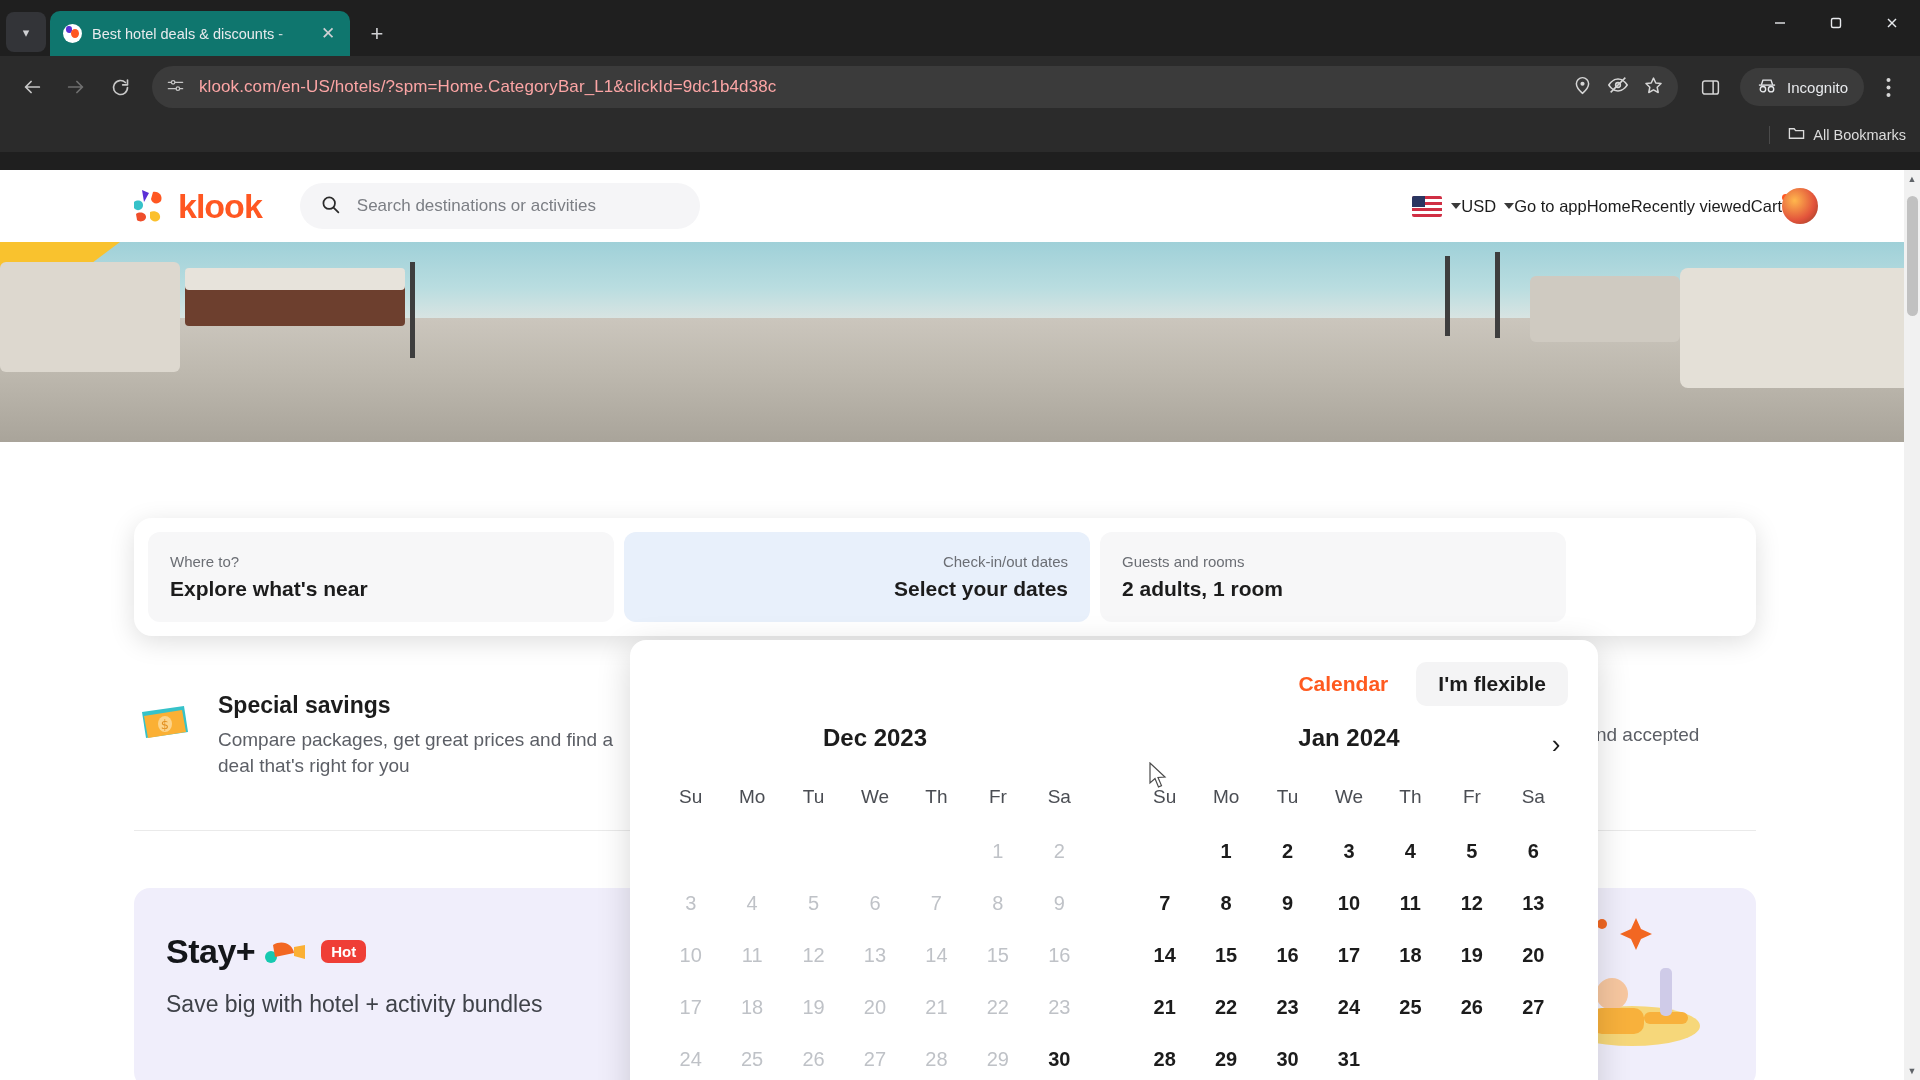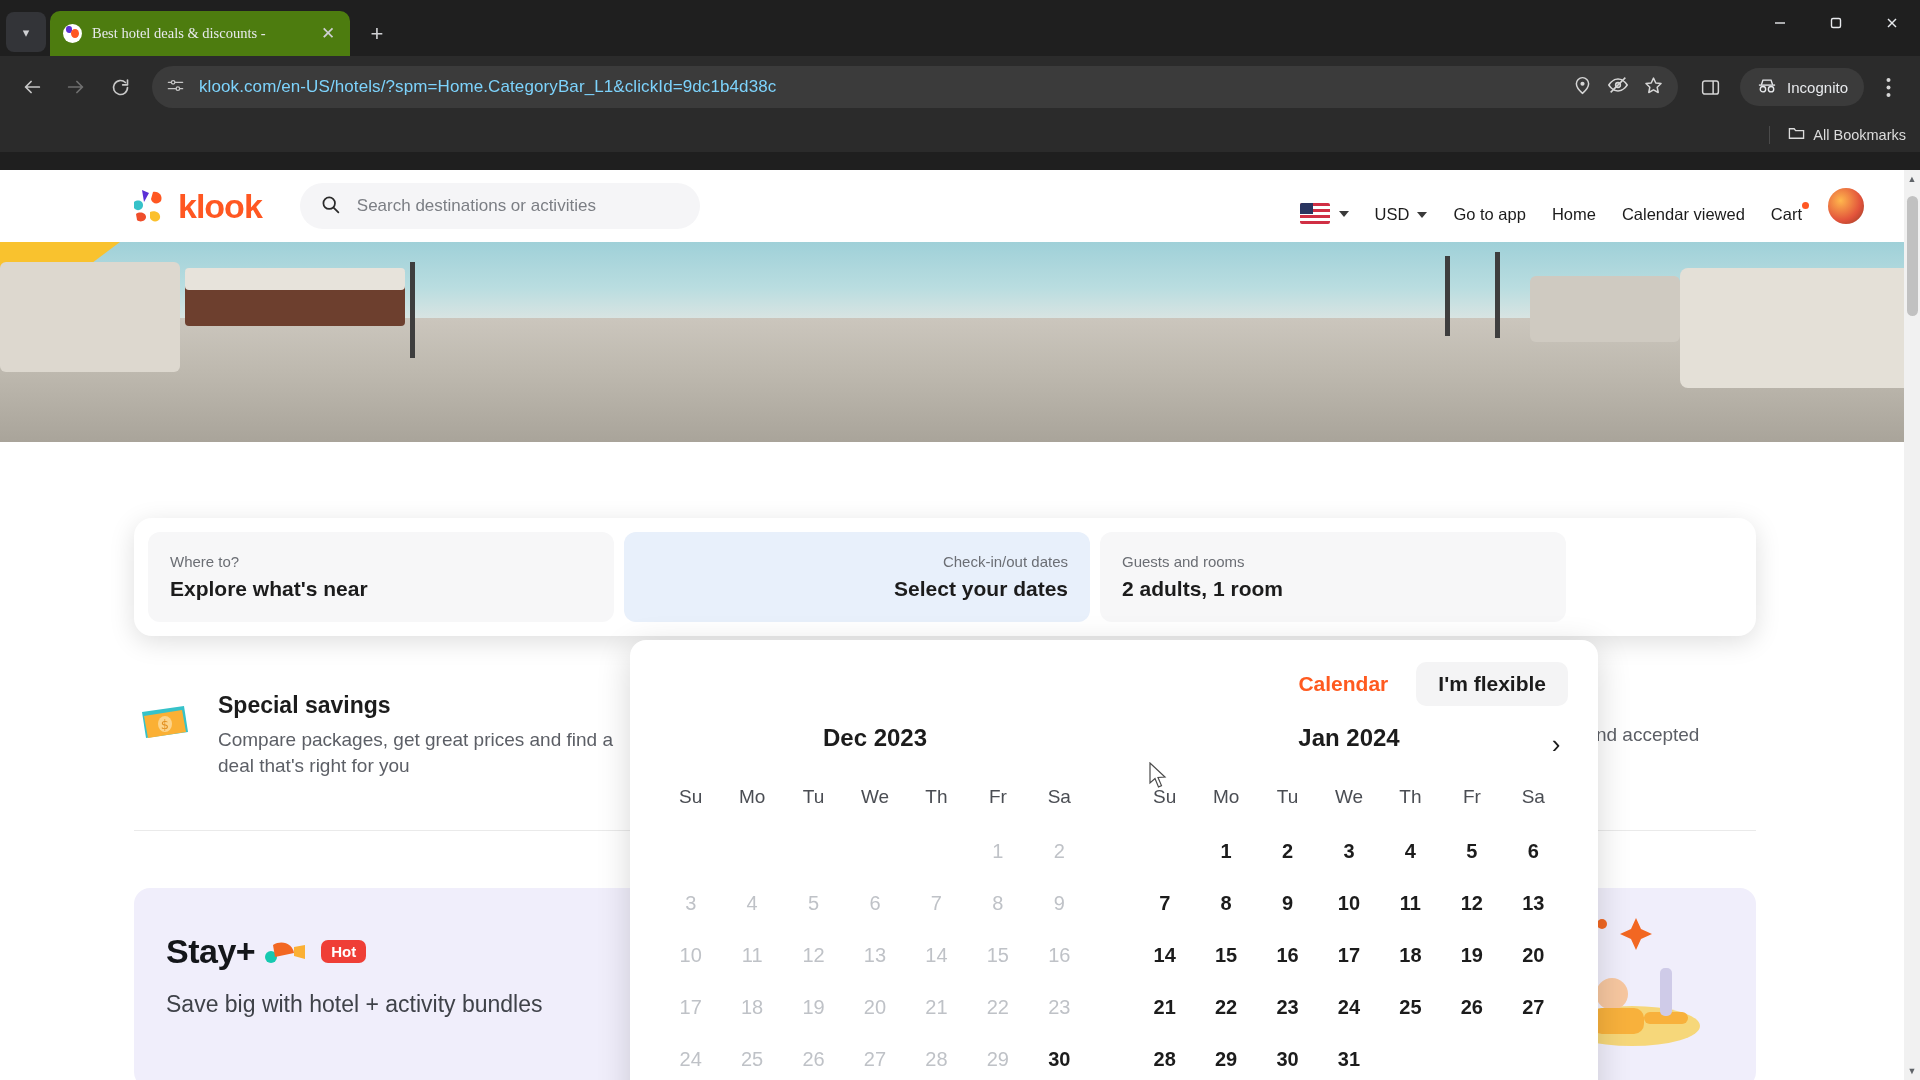--- a/index.html
+++ b/index.html
@@ -17,24 +17,23 @@
     height: 56px; background: #1f1f1f;
     display: flex; align-items: flex-end; padding-left: 6px; position: relative;
   }
   .tablist-btn {
     width: 40px; height: 40px; margin-bottom: 4px; margin-right: 4px;
     border-radius: 8px; background: #333438;
     display: flex; align-items: center; justify-content: center;
     color: #cfd0d3; font-size: 13px;
   }
   .tab {
-    height: 45px; width: 300px; background: #4d7c0f; border-radius: 10px 10px 0 0;
+    height: 45px; width: 300px; background: #0f766e; border-radius: 10px 10px 0 0;
     display: flex; align-items: center; padding: 0 10px 0 13px; gap: 10px;
     position: relative;
-    font-family: Liberation Serif, serif;
   }
   .tab-favicon {
     width: 19px; height: 19px; border-radius: 50%;
     background: #ffffff; position: relative; flex: 0 0 auto;
     overflow: hidden;
   }
   .tab-favicon::before {
     content: ""; position: absolute; left: 3px; top: 2px; width: 6px; height: 7px;
     background: #5b2fd6; border-radius: 50% 50% 40% 60%;
   }
@@ -71,21 +70,21 @@
     display: flex; align-items: center; justify-content: center; color: #c7c7c7;
     flex: 0 0 auto;
   }
   .tb-icon.dim { color: #6f6f6f; }
   .omnibox {
     flex: 1; height: 42px; background: #3b3b3b; border-radius: 21px;
     display: flex; align-items: center; padding: 0 14px 0 14px; gap: 14px;
     margin: 0 8px; min-width: 0;
   }
   .omni-url {
-    color: #7dd3fc; font-size: 17px; white-space: nowrap; overflow: hidden;
+    color: #fca5a5; font-size: 17px; white-space: nowrap; overflow: hidden;
     flex: 1; letter-spacing: 0.1px;
   }
   .omni-right { display: flex; align-items: center; gap: 14px; }
   .incognito-pill {
     height: 38px; border-radius: 19px; background: #3b3b3b;
     display: flex; align-items: center; gap: 9px; padding: 0 16px;
     color: #e8eaed; font-size: 15px; margin-left: 6px; flex: 0 0 auto;
   }
 
   .bookmarkbar {
@@ -120,21 +119,21 @@
   }
   .logo { display: flex; align-items: center; gap: 6px; }
   .logo-mark { width: 44px; height: 40px; position: relative; }
   .logo-text { font-size: 34px; font-weight: 700; color: #ff5722; letter-spacing: -1px; }
   .searchbox {
     width: 400px; height: 46px; background: #f5f5f7; border-radius: 23px;
     display: flex; align-items: center; gap: 16px; padding: 0 20px; margin-left: 14px;
   }
   .searchbox .ph { color: #7b7e84; font-size: 17px; }
   .hdr-right {
-    margin-left: auto; display: flex; align-items: flex-end; gap: 26px; padding-right: 56px;
+    margin-left: auto; display: flex; align-items: center; padding-right: 102px;
   }
   .hdr-link { color: #1c1c1c; font-size: 16.5px; white-space: nowrap; }
   .flag {
     width: 30px; height: 21px; border-radius: 2px; overflow: hidden; position: relative;
     background: #ffffff; display: inline-block;
   }
   .flag .stripes { position: absolute; inset: 0;
     background: repeating-linear-gradient(#d02f44 0 3px, #fff 3px 6px); }
   .flag .canton { position: absolute; left: 0; top: 0; width: 13px; height: 11px; background: #2a3560; }
   .caret { width: 0; height: 0; border-left: 5px solid transparent; border-right: 5px solid transparent; border-top: 6px solid #3a3a3a; }
@@ -405,21 +404,21 @@
               <span class="canton"></span>
           </span>
           <span class="caret"></span>
         </div>
         <div style="display:flex;align-items:center;gap:8px;">
           <span class="hdr-link">USD</span>
           <span class="caret"></span>
         </div>
         <span class="hdr-link">Go to app</span>
         <span class="hdr-link">Home</span>
-        <span class="hdr-link">Calendar viewed</span>
+        <span class="hdr-link">Recently viewed</span>
         <span class="hdr-link cart-wrap">
           <span>Cart</span>
           <span class="cart-dot"></span>
         </span>
         <span class="avatar"></span>
       </div>
     </div>
 
     <div class="hero">
       <div class="hero-sea"></div>

